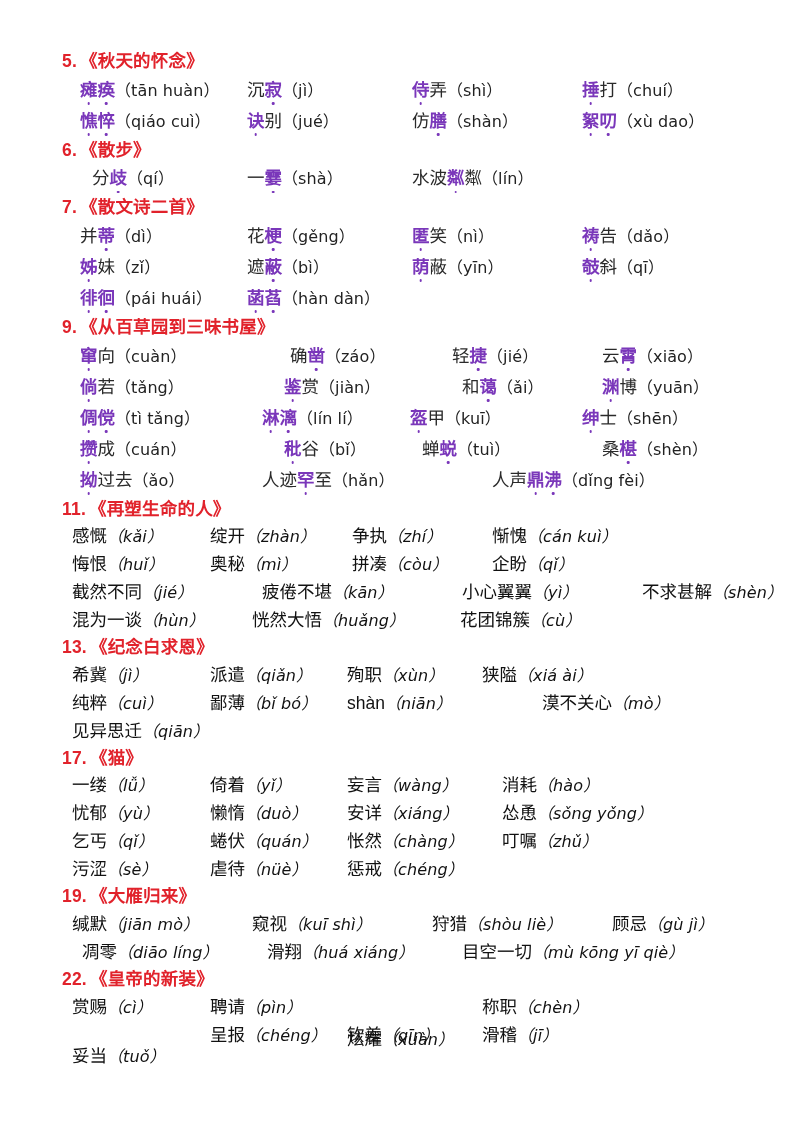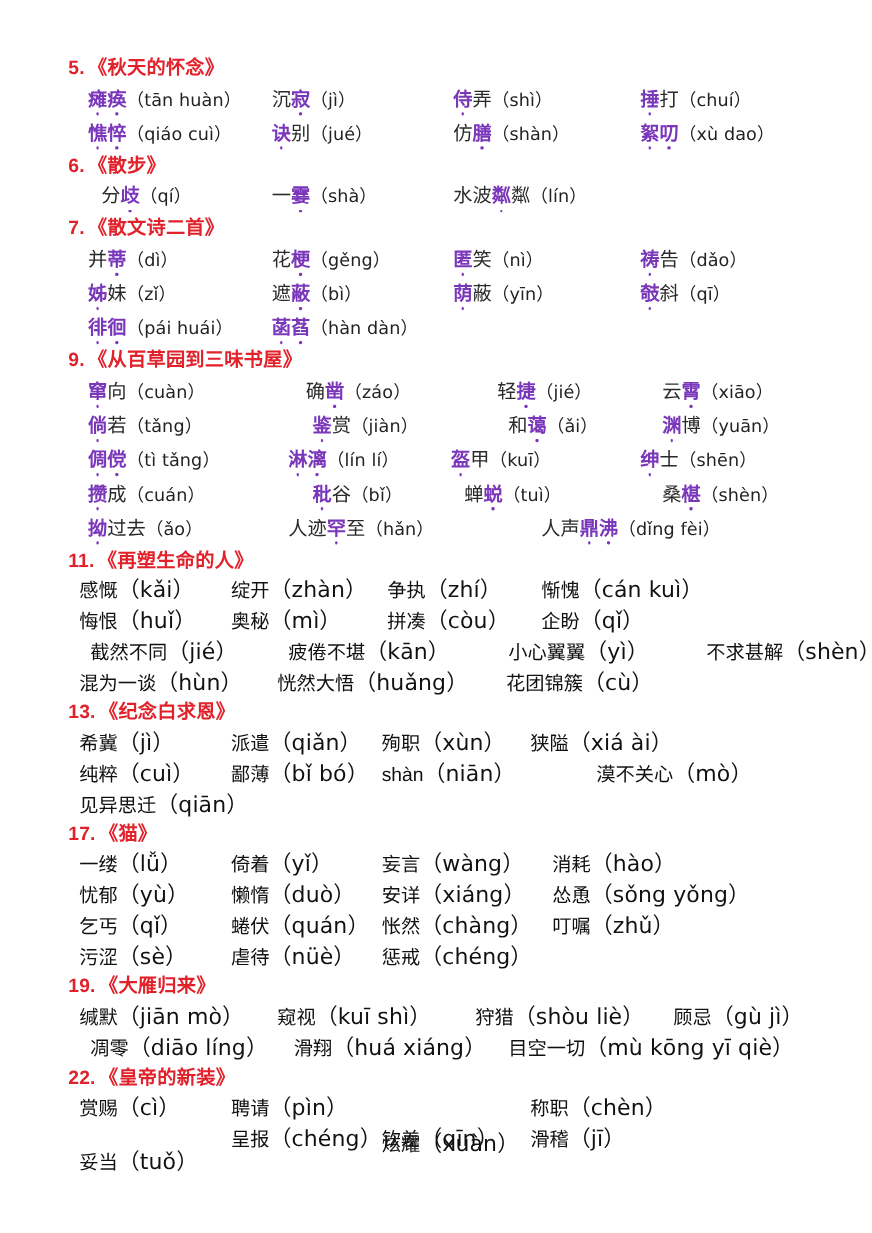--- a/index.html
+++ b/index.html
@@ -98,21 +98,22 @@
     color: #111111;
   }
   .rows-flow .cell {
     position: absolute;
     top: 0;
     color: #111111;
     font-size: 17.5px;
   }
   .rows-flow .py {
     color: #111111;
-    font-size: 20px;
+    font-size: 16px;
+    font-style: italic;
   }
   .wd { color: #111111; }
 </style>
 </head>
 <body>
 
 <div id="page">
   <div id="content">
       <div class="section">
         <div class="section-title"><span class="num">5.</span><span>《秋天的怀念》</span></div>
@@ -160,21 +161,21 @@
             <div class="cell" style="left: 18px;"><span><span class="hl">徘</span><span class="hl">徊</span></span><span class="py">（pái huái）</span></div>
             <div class="cell" style="left: 185px;"><span><span class="hl">菡</span><span class="hl">萏</span></span><span class="py">（hàn dàn）</span></div>
           </div>
         </div>
       </div>
       <div class="section">
         <div class="section-title"><span class="num">9.</span><span>《从百草园到三味书屋》</span></div>
         <div class="rows-grid">
           <div class="row">
             <div class="cell" style="left: 18px;"><span><span class="hl">窜</span></span><span class="pl">向</span><span class="py">（cuàn）</span></div>
-            <div class="cell" style="left: 216px; text-align: center;"><span class="pl">确</span><span><span class="hl">凿</span></span><span class="py">（záo）</span></div>
+            <div class="cell" style="left: 228px; text-align: center;"><span class="pl">确</span><span><span class="hl">凿</span></span><span class="py">（záo）</span></div>
             <div class="cell" style="left: 390px;"><span class="pl">轻</span><span><span class="hl">捷</span></span><span class="py">（jié）</span></div>
             <div class="cell" style="left: 540px;"><span class="pl">云</span><span><span class="hl">霄</span></span><span class="py">（xiāo）</span></div>
           </div>
           <div class="row">
             <div class="cell" style="left: 18px;"><span><span class="hl">倘</span></span><span class="pl">若</span><span class="py">（tǎng）</span></div>
             <div class="cell" style="left: 222px;"><span><span class="hl">鉴</span></span><span class="pl">赏</span><span class="py">（jiàn）</span></div>
             <div class="cell" style="left: 400px;"><span class="pl">和</span><span><span class="hl">蔼</span></span><span class="py">（ǎi）</span></div>
             <div class="cell" style="left: 540px;"><span><span class="hl">渊</span></span><span class="pl">博</span><span class="py">（yuān）</span></div>
           </div>
           <div class="row">
@@ -205,21 +206,21 @@
             <div class="cell" style="left: 290px;"><span class="wd">争执</span><span class="py">（zhí）</span></div>
             <div class="cell" style="left: 430px;"><span class="wd">惭愧</span><span class="py">（cán kuì）</span></div>
           </div>
           <div class="row">
             <div class="cell" style="left: 10px;"><span class="wd">悔恨</span><span class="py">（huǐ）</span></div>
             <div class="cell" style="left: 148px;"><span class="wd">奥秘</span><span class="py">（mì）</span></div>
             <div class="cell" style="left: 290px;"><span class="wd">拼凑</span><span class="py">（còu）</span></div>
             <div class="cell" style="left: 430px;"><span class="wd">企盼</span><span class="py">（qǐ）</span></div>
           </div>
           <div class="row">
-            <div class="cell" style="left: 20px; text-align: right;"><span class="wd">截然不同</span><span class="py">（jié）</span></div>
+            <div class="cell" style="left: 10px; text-align: right;"><span class="wd">截然不同</span><span class="py">（jié）</span></div>
             <div class="cell" style="left: 200px;"><span class="wd">疲倦不堪</span><span class="py">（kān）</span></div>
             <div class="cell" style="left: 400px;"><span class="wd">小心翼翼</span><span class="py">（yì）</span></div>
             <div class="cell" style="left: 580px;"><span class="wd">不求甚解</span><span class="py">（shèn）</span></div>
           </div>
           <div class="row">
             <div class="cell" style="left: 10px;"><span class="wd">混为一谈</span><span class="py">（hùn）</span></div>
             <div class="cell" style="left: 190px;"><span class="wd">恍然大悟</span><span class="py">（huǎng）</span></div>
             <div class="cell" style="left: 398px;"><span class="wd">花团锦簇</span><span class="py">（cù）</span></div>
           </div>
         </div>

